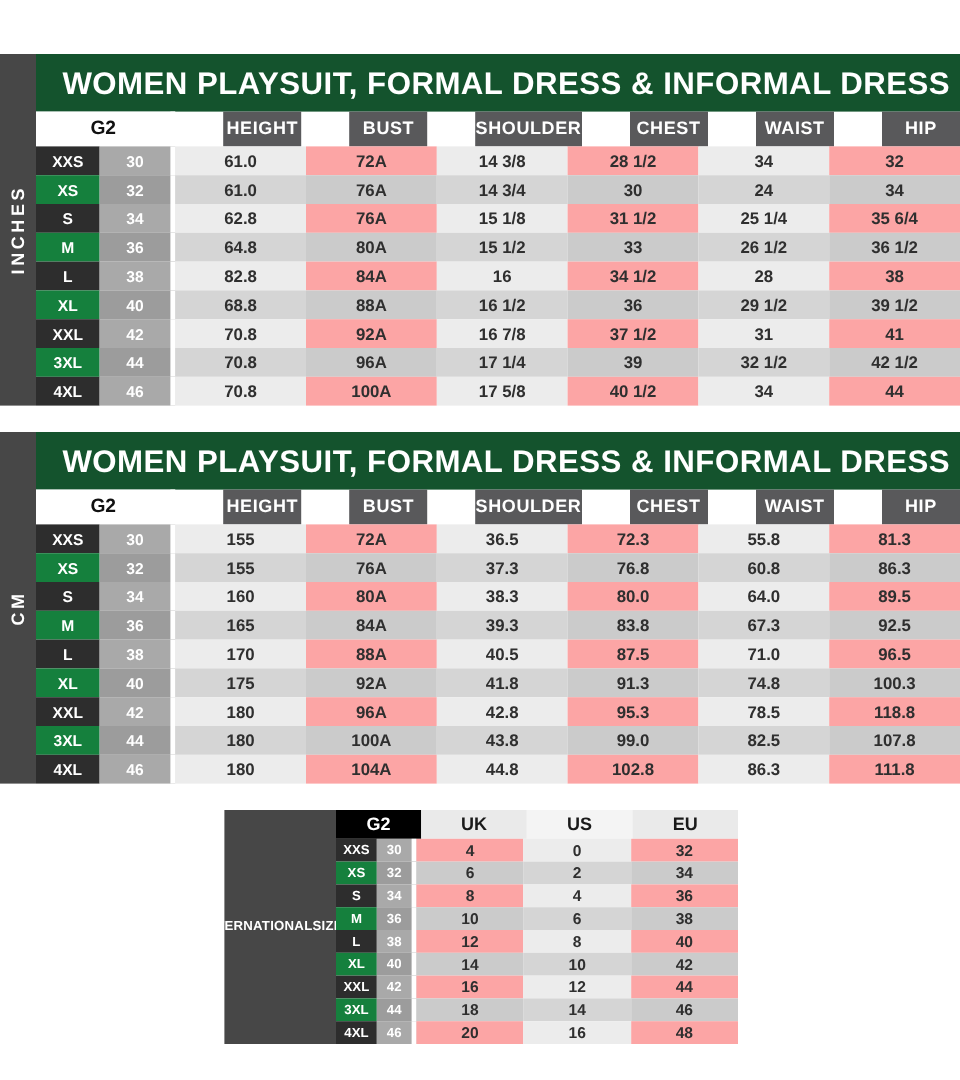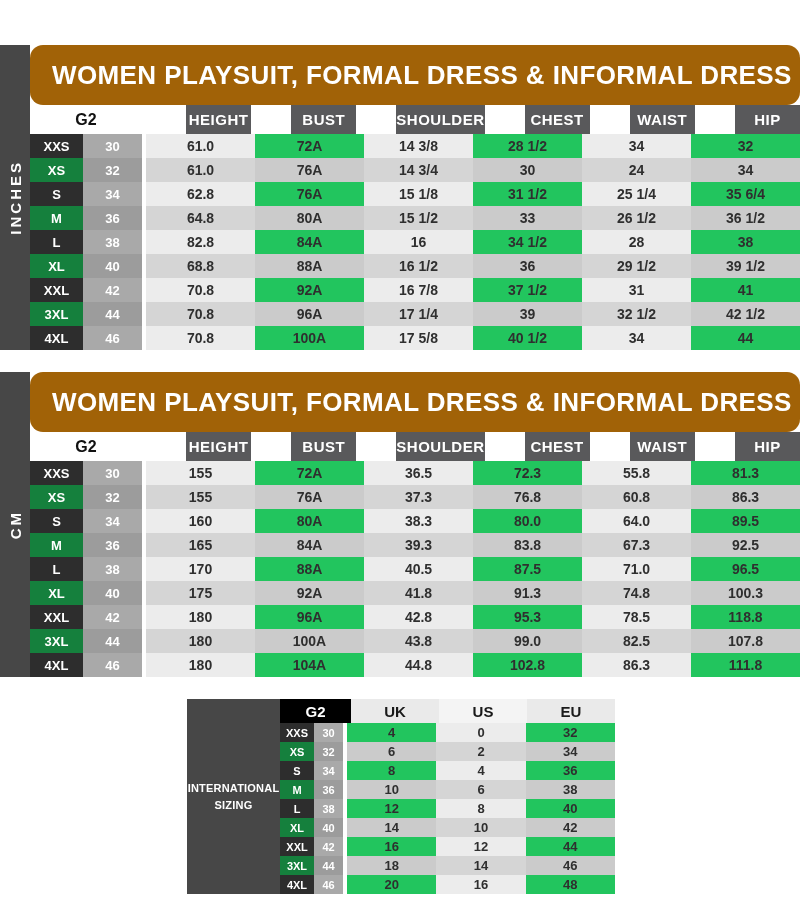--- a/index.html
+++ b/index.html
@@ -14,23 +14,23 @@
   
   .size-section { display:flex; width:800px; }
   .size-section.second { margin-top:22px; }
   .rail { width:30px; background:#474747; display:flex; align-items:center; justify-content:center; }
   .rail span {
     writing-mode:vertical-rl; transform:rotate(180deg);
     color:#fff; font-weight:bold; font-size:15px; letter-spacing:3px;
   }
   .tbl { flex:1; min-width:0; }
   .title-bar {
-    height:60px; background:#a16207; color:#fff;
+    height:48px; background:#14532d; color:#fff;
     font-weight:bold; font-size:26px; letter-spacing:0.4px;
-    display:flex; align-items:center; padding-left:22px; white-space:nowrap; overflow:hidden;border-radius:13px;
+    display:flex; align-items:center; padding-left:22px; white-space:nowrap; overflow:hidden;
   }
   .head-row { display:flex; height:29px; }
   .g2cell {
     width:116px; background:#ffffff; color:#111;
     font-weight:bold; font-size:16px;
     display:flex; align-items:center; justify-content:center;
     border-right:4px solid #ffffff;
   }
   .hcell {
     flex:1; background:#59595b; color:#fff;
@@ -41,28 +41,28 @@
   .cell { display:flex; align-items:center; justify-content:center; font-weight:bold; }
   .cell.name { width:53px; color:#fff; font-size:13px; }
   .cell.num  { width:63px; color:#fff; font-size:13px; border-right:4px solid #ffffff; }
   .cell.val  { flex:1; color:#2f2f2f; font-size:14px; }
   .trow.odd  .name { background:#2d2d2d; }
   .trow.even .name { background:#15803d; }
   .trow.odd  .num  { background:#a9a9a9; }
   .trow.even .num  { background:#9c9c9c; }
   .trow.odd  .val  { background:#ececec; }
   .trow.even .val  { background:#d5d5d5; }
-  .trow.odd  .val.tint { background:#22c55e; }
+  .trow.odd  .val.tint { background:#fca5a5; }
   .trow.even .val.tint { background:#cbcbcb; }
 
   
   .intl { display:flex; width:428px; margin:22px 0 0 187px; }
   .intl-label {
     width:93px; background:#474747; color:#fff;
-    display:flex; flex-direction:column; align-items:center; justify-content:center;
+    display:flex; flex-direction:row; align-items:center; justify-content:center;
     font-weight:bold; font-size:11px; line-height:1.5; letter-spacing:0.2px; text-align:center;
   }
   .intl-body { flex:1; min-width:0; }
   .intl-head { display:flex; height:24px; }
   .ig2 {
     width:71px; background:#000; color:#fff; font-weight:bold; font-size:15px;
     display:flex; align-items:center; justify-content:center;
   }
   .ihcell {
     flex:1; background:#f4f4f4; color:#1a1a1a; font-weight:bold; font-size:15px;

